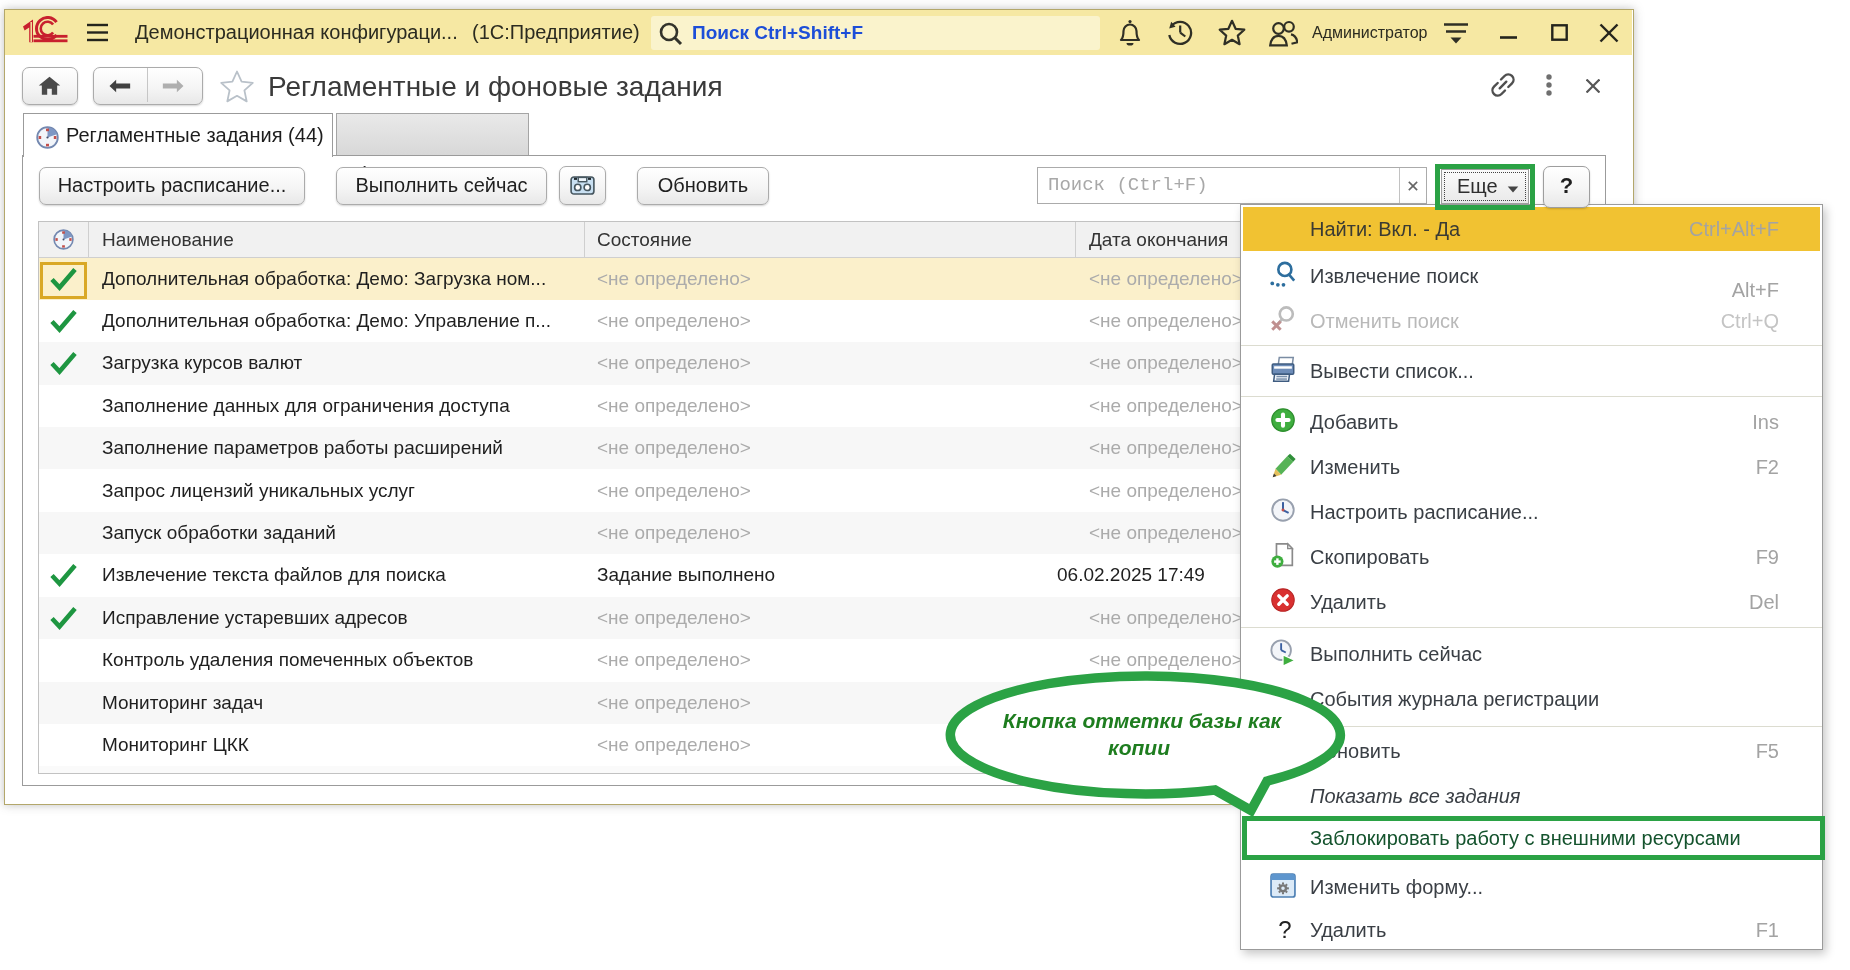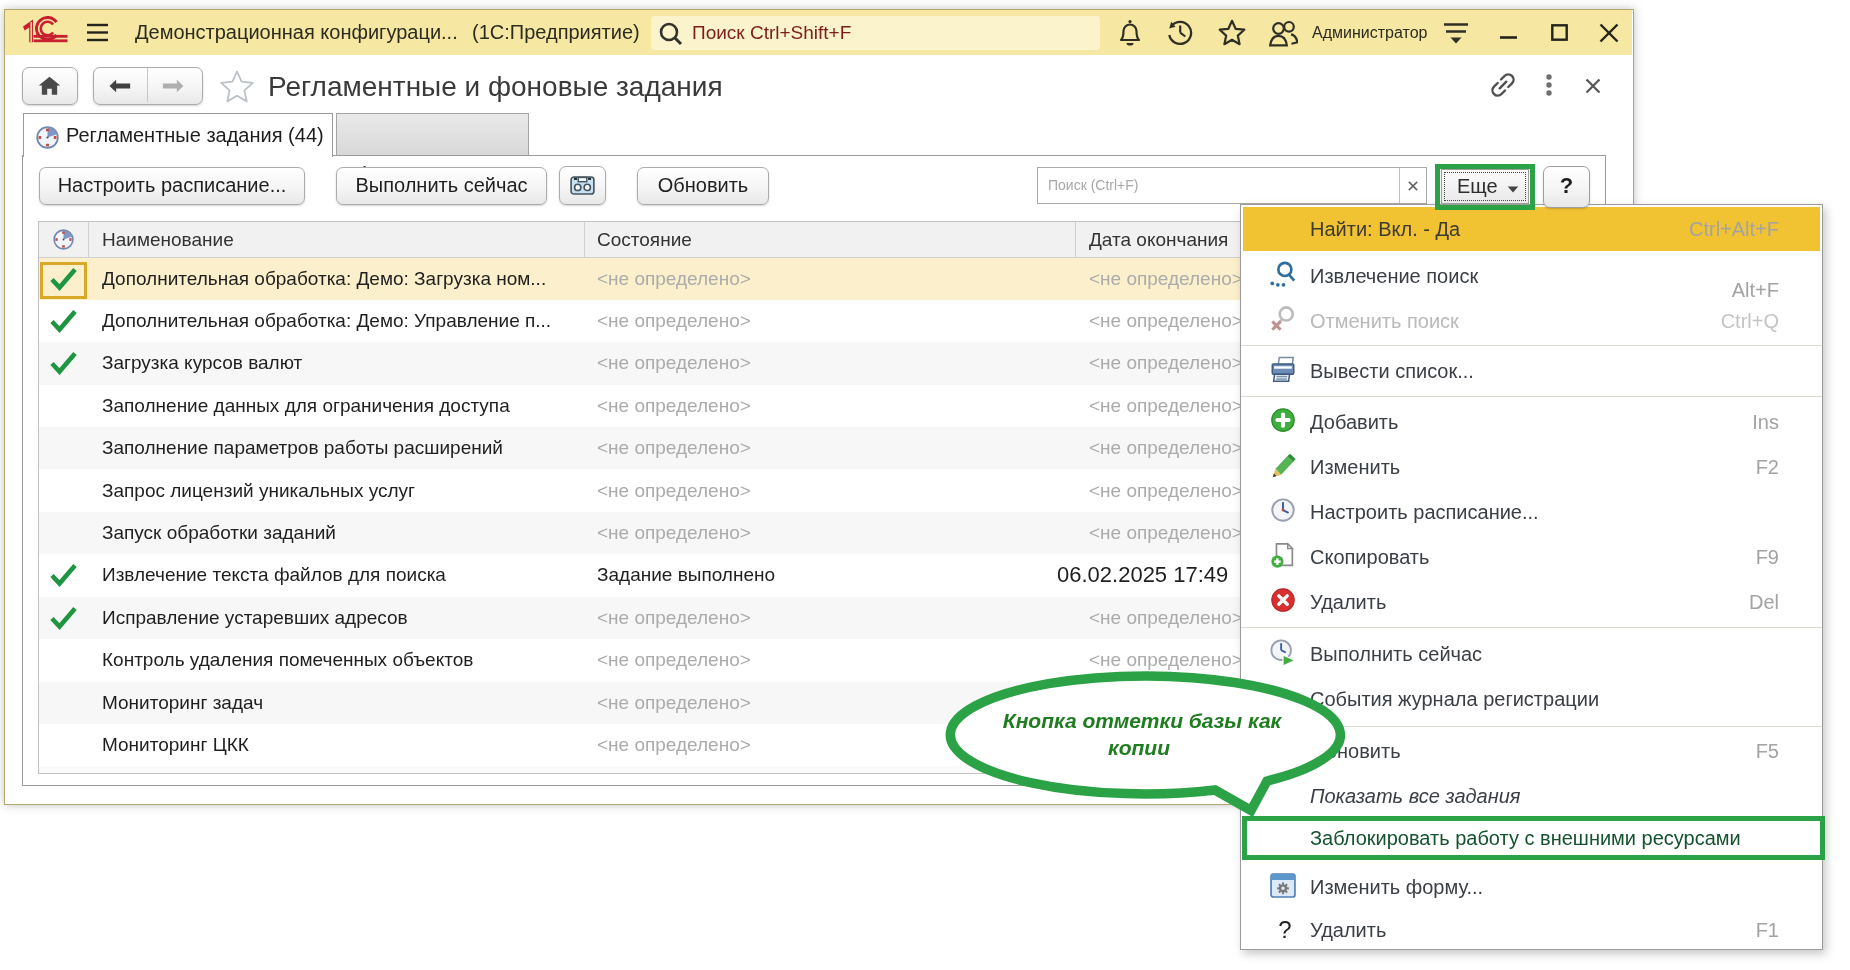--- a/index.html
+++ b/index.html
@@ -39,21 +39,21 @@
 </svg>
 
 <div class="a" style="left:135px;top:10px;height:45px;line-height:45px;font-size:20px;color:#2B2B20;">Демонстрационная конфигураци...</div>
 <div class="a" style="left:472px;top:10px;height:45px;line-height:45px;font-size:20px;color:#2B2B20;">(1С:Предприятие)</div>
 
 <div class="a" style="left:651px;top:16px;width:449px;height:34px;background:#FAF3CC;border-radius:3px;"></div>
 <svg class="a" style="left:658px;top:21px;" width="26" height="26" viewBox="0 0 26 26">
   <circle cx="11" cy="11" r="8" fill="none" stroke="#33332B" stroke-width="2.6"></circle>
   <line x1="17" y1="17" x2="23" y2="23" stroke="#33332B" stroke-width="3"></line>
 </svg>
-<div class="a" style="left:692px;top:16px;height:34px;line-height:34px;font-size:19px;color:#7f1d1d;">Поиск Ctrl+Shift+F</div>
+<div class="a" style="left:692px;top:16px;height:34px;line-height:34px;font-size:19px;color:#1d4ed8;font-weight:bold;">Поиск Ctrl+Shift+F</div>
 
 <svg class="a" style="left:1118px;top:19px;" width="24" height="28" viewBox="0 0 24 28">
   <g stroke="#2F2F25" fill="none" stroke-width="2.2">
     <path d="M 3,21 C 5,19 5.5,16 5.5,12 A 6.5 6.5 0 0 1 18.5,12 C 18.5,16 19,19 21,21 Z" stroke-linejoin="round"></path>
   </g>
   <circle cx="12" cy="2.6" r="1.6" fill="#2F2F25"></circle>
   <path d="M 8.5,24 A 3.5 2.6 0 0 0 15.5,24 Z" fill="#2F2F25"></path>
 </svg>
 
 <svg class="a" style="left:1167px;top:19px;" width="26" height="27" viewBox="0 0 26 27">
@@ -159,21 +159,21 @@
   <rect x="1" y="1" width="24" height="18" rx="3" fill="#C9E0F2" stroke="#46565F" stroke-width="1.7"></rect>
   <rect x="8.5" y="1.5" width="9" height="4.5" fill="#EFF6FC" stroke="#46565F" stroke-width="1.5"></rect>
   <rect x="4" y="1.8" width="3.2" height="2.3" fill="#20292E"></rect>
     <rect x="18.8" y="1.8" width="3.2" height="2.3" fill="#20292E"></rect>
   <circle cx="8" cy="12" r="3.3" fill="#FFFFFF" stroke="#46565F" stroke-width="1.7"></circle>
   <circle cx="18" cy="12" r="3.3" fill="#FFFFFF" stroke="#46565F" stroke-width="1.7"></circle>
 </svg>
 <div class="btn" style="left:637px;top:167px;width:130px;height:36px;line-height:35px;">Обновить</div>
 
 <div class="a" style="left:1037px;top:167px;width:390px;height:37px;border:1px solid #ABABAB;background:#FFFFFF;box-sizing:border-box;"></div>
-<div class="a" style="left:1048px;top:168px;height:35px;line-height:35px;font-size:14px;color:#A8A8A8;">Поиск (Ctrl+F)</div>
+<div class="a" style="left:1048px;top:168px;height:35px;line-height:35px;font-size:19px;color:#A8A8A8;font-family:Liberation Mono, monospace;">Поиск (Ctrl+F)</div>
 <div class="a" style="left:1399px;top:168px;width:1px;height:35px;background:#C2C2C2;"></div>
 <svg class="a" style="left:1408px;top:181px;" width="10" height="10" viewBox="0 0 12 12">
   <g stroke="#666666" stroke-width="1.9">
       <line x1="1" y1="1" x2="11" y2="11"></line>
       <line x1="11" y1="1" x2="1" y2="11"></line>
     </g>
 </svg>
 
 <div class="a" style="left:38px;top:221px;width:1551px;height:553px;border:1px solid #C2C2C2;box-sizing:border-box;"></div>
 <div class="a" style="left:39px;top:222px;width:1549px;height:35px;background:#F1F1F1;border-bottom:1px solid #CFCFCF;"></div>
@@ -232,21 +232,21 @@
     <div class="a" style="left:39px;top:511.9px;width:1549px;height:42.4px;background:#F7F7F7;"></div>
     <div class="a" style="left:102px;top:511.9px;height:42.4px;line-height:42.4px;font-size:19px;color:#1F1F1F;">Запуск обработки заданий</div>
     <div class="a" style="left:597px;top:511.9px;height:42.4px;line-height:42.4px;font-size:19px;"><span style="color:#ABABAB">&lt;не определено&gt;</span></div>
     <div class="a" style="left:1089px;top:511.9px;height:42.4px;line-height:42.4px;font-size:19px;"><span style="color:#ABABAB">&lt;не определено&gt;</span></div>
     <div class="a" style="left:39px;top:554.3px;width:1549px;height:42.4px;background:#FFFFFF;"></div>
     <svg class="a" style="left:50px;top:563.3px;" width="27" height="24" viewBox="0 0 27 24">
       <path d="M 2,12.5 L 9.5,20.5 L 25,2.5" fill="none" stroke="#1E9641" stroke-width="4.6"></path>
     </svg>
     <div class="a" style="left:102px;top:554.3px;height:42.4px;line-height:42.4px;font-size:19px;color:#1F1F1F;">Извлечение текста файлов для поиска</div>
     <div class="a" style="left:597px;top:554.3px;height:42.4px;line-height:42.4px;font-size:19px;"><span style="color:#1F1F1F">Задание выполнено</span></div>
-    <div class="a" style="left:1057px;top:554.3px;height:42.4px;line-height:42.4px;font-size:22px;"><span style="color:#1F1F1F">06.02.2025 17:49</span></div>
+    <div class="a" style="left:1057px;top:554.3px;height:42.4px;line-height:42.4px;font-size:19px;"><span style="color:#1F1F1F">06.02.2025 17:49</span></div>
     <div class="a" style="left:39px;top:596.7px;width:1549px;height:42.4px;background:#F7F7F7;"></div>
     <svg class="a" style="left:50px;top:605.7px;" width="27" height="24" viewBox="0 0 27 24">
       <path d="M 2,12.5 L 9.5,20.5 L 25,2.5" fill="none" stroke="#1E9641" stroke-width="4.6"></path>
     </svg>
     <div class="a" style="left:102px;top:596.7px;height:42.4px;line-height:42.4px;font-size:19px;color:#1F1F1F;">Исправление устаревших адресов</div>
     <div class="a" style="left:597px;top:596.7px;height:42.4px;line-height:42.4px;font-size:19px;"><span style="color:#ABABAB">&lt;не определено&gt;</span></div>
     <div class="a" style="left:1089px;top:596.7px;height:42.4px;line-height:42.4px;font-size:19px;"><span style="color:#ABABAB">&lt;не определено&gt;</span></div>
     <div class="a" style="left:39px;top:639.0999999999999px;width:1549px;height:42.4px;background:#FFFFFF;"></div>
     <div class="a" style="left:102px;top:639.0999999999999px;height:42.4px;line-height:42.4px;font-size:19px;color:#1F1F1F;">Контроль удаления помеченных объектов</div>
     <div class="a" style="left:597px;top:639.0999999999999px;height:42.4px;line-height:42.4px;font-size:19px;"><span style="color:#ABABAB">&lt;не определено&gt;</span></div>

